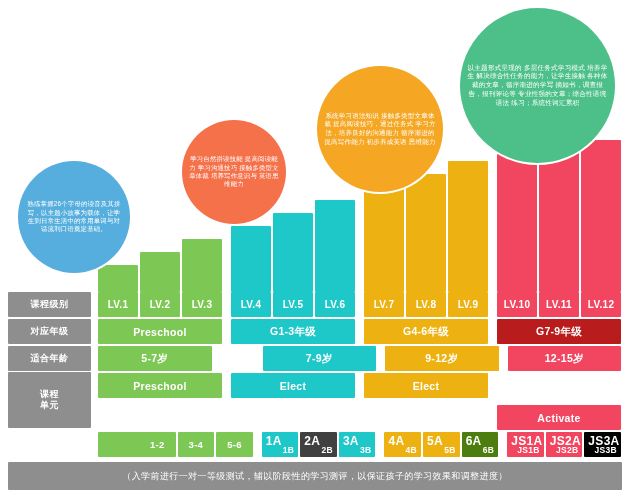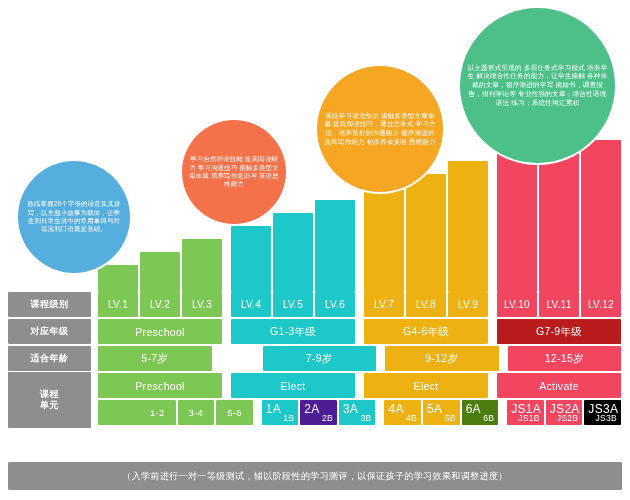--- a/index.html
+++ b/index.html
@@ -44,21 +44,21 @@
   .trow{display:flex;margin-bottom:2px;}
   .rowlabel{
     width:83px;flex:0 0 83px;background:#8e8e8e;color:#ffffff;
     display:flex;align-items:center;justify-content:center;
     font-size:9px;font-weight:bold;text-align:center;line-height:1.25;
     margin-right:6px;border-radius:1px;letter-spacing:.5px;
   }
   .cells{flex:1 1 auto;display:flex;}
   .cell{
     color:#ffffff;display:flex;align-items:center;justify-content:center;
-    font-size:9.5px;font-weight:normal;box-sizing:border-box;
+    font-size:9.5px;font-weight:bold;box-sizing:border-box;
     margin:0 1px;border-radius:1px;letter-spacing:.3px;
   }
   .gapcell{flex:0 0 7px;background:transparent !important;margin:0;}
   .r-lv .cell{height:25px;font-size:10px;}
   .r-grade .cell{height:25px;font-size:10.5px;}
   .r-age .cell{height:25px;font-size:10.5px;text-align:right;}
   .r-unitname .cell{height:25px;font-size:10.5px;}
   .r-unitname .rowlabel,.r-unit .rowlabel{}
   .unit-split{position:relative;display:block;}
   .unit-split .ua{position:absolute;left:4px;top:2px;font-size:12px;}
@@ -167,38 +167,38 @@
         </span>
       </div>
       <div style="flex:1 1 auto;">
         <div class="cells" id="cells-coursename">
             <div class="cell" style="flex: 3 1 0px; background: rgb(125, 200, 85);">Preschool</div>
             <div class="cell gapcell"></div>
             <div class="cell" style="flex: 3 1 0px; background: rgb(31, 200, 200);">Elect</div>
             <div class="cell gapcell"></div>
             <div class="cell" style="flex: 3 1 0px; background: rgb(237, 178, 17);">Elect</div>
             <div class="cell gapcell"></div>
-            <div class="cell" style="flex: 3 1 0px; background: rgb(242, 69, 95);">Activate</div>
+            <div class="cell" style="flex: 3 1 0px; background: rgb(242, 69, 95); margin-top: 32px;">Activate</div>
           </div>
         <div class="cells" id="cells-units" style="margin-top:2px;">
             <div class="cell" style="flex: 1 1 0px; background: rgb(125, 200, 85); padding-left: 41px;">
               <span class="unit-plain">1-2</span>
             </div>
             <div class="cell" style="flex: 1 1 0px; background: rgb(125, 200, 85);">
               <span class="unit-plain">3-4</span>
             </div>
             <div class="cell" style="flex: 1 1 0px; background: rgb(125, 200, 85);">
               <span class="unit-plain">5-6</span>
             </div>
             <div class="cell gapcell"></div>
             <div class="cell unit-split" style="flex: 1 1 0px; background: rgb(31, 200, 200);">
               <span class="ua">1A</span>
               <span class="ub">1B</span>
             </div>
-            <div class="cell unit-split" style="flex: 1 1 0px; background: #4c1d95; text-align: right;">
+            <div class="cell unit-split" style="flex: 1 1 0px; background: #404040; text-align: right;">
               <span class="ua">2A</span>
               <span class="ub">2B</span>
             </div>
             <div class="cell unit-split" style="flex: 1 1 0px; background: rgb(31, 200, 200);">
               <span class="ua">3A</span>
               <span class="ub">3B</span>
             </div>
             <div class="cell gapcell"></div>
             <div class="cell unit-split" style="flex: 1 1 0px; background: rgb(237, 178, 17);">
               <span class="ua">4A</span>

